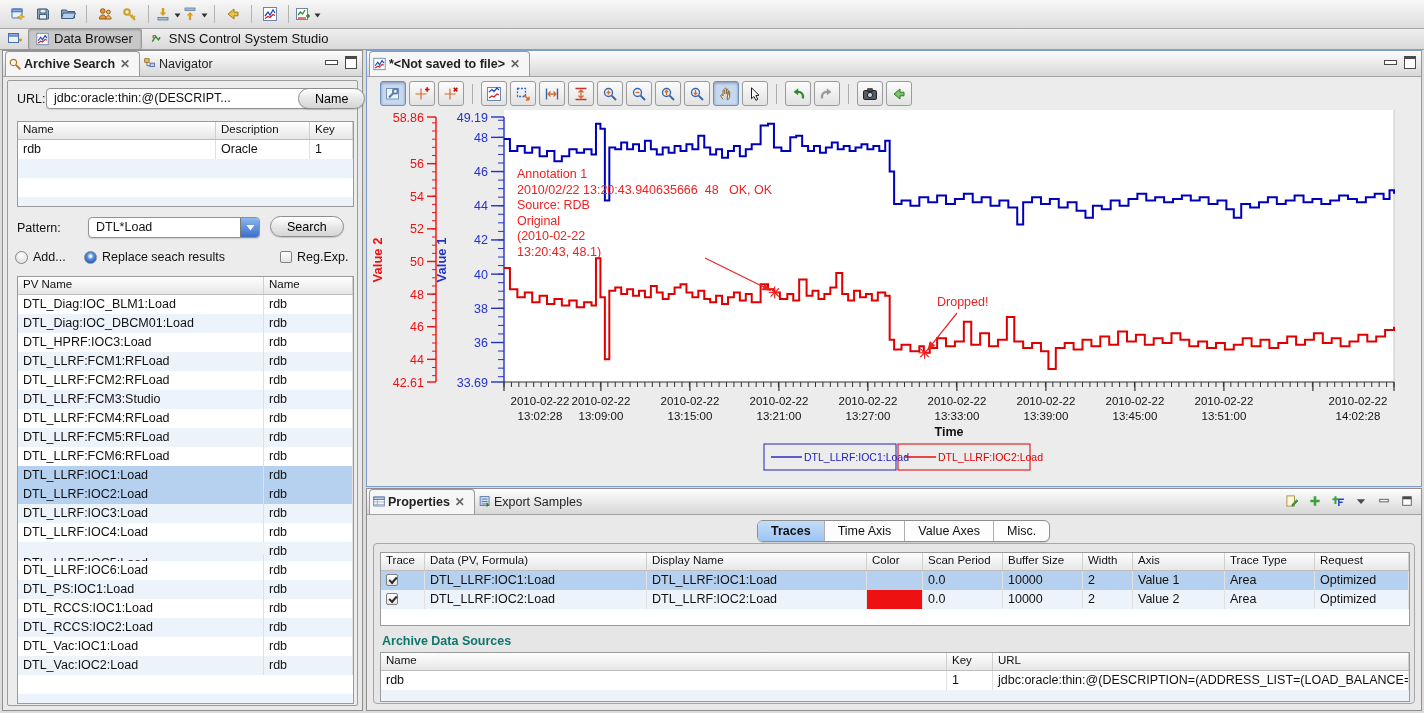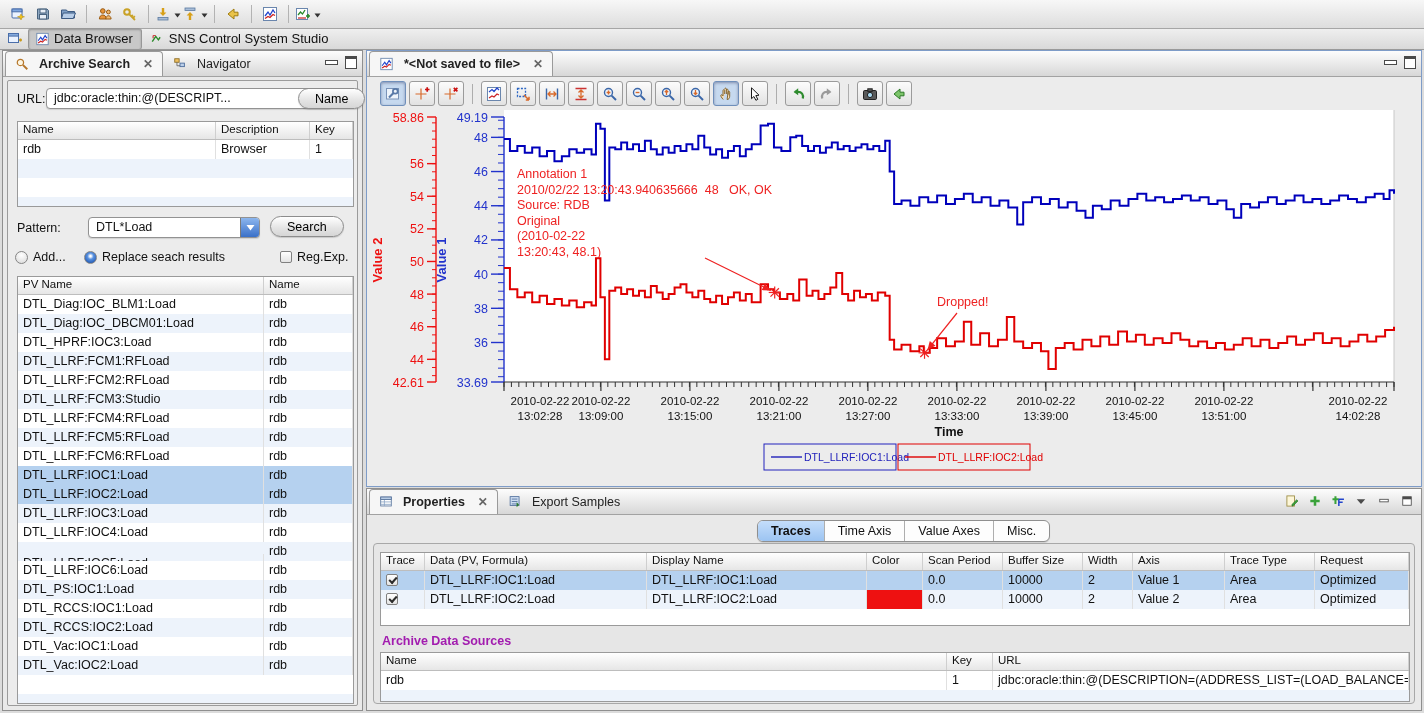--- a/index.html
+++ b/index.html
@@ -16,21 +16,21 @@
   .persp-bar{position:absolute;left:0;top:29px;width:1424px;height:21px;box-sizing:border-box;
     background:linear-gradient(#efefef,#d9d9d9);border-bottom:1px solid #9a9a9a;
     display:flex;align-items:center;padding-left:4px;gap:2px}
   .persp-tab{display:flex;align-items:center;gap:4px;padding:1px 8px 2px 6px;font-size:13px;border-radius:3px;height:17px}
   .persp-tab.active{background:#c8c8c8;border:1px solid #979797;box-shadow:inset 0 1px 2px rgba(0,0,0,.25)}
   .persp-btn{width:22px;height:19px;display:flex;align-items:center;justify-content:center}
   
   .vpanel{position:absolute;box-sizing:border-box;background:#e9e9e9;border:1px solid #8f8f8f}
   .vtabbar{height:25px;display:flex;align-items:flex-end;background:linear-gradient(#fdfdfd,#d7d7d7);
     border-bottom:1px solid #a2a2a2;padding-left:2px;position:relative}
-  .vtab{display:flex;align-items:center;gap:10px;padding:3px 9px 4px 9px;font-size:12.5px;
+  .vtab{display:flex;align-items:center;gap:2px;padding:3px 9px 4px 2px;font-size:12.5px;
     border:1px solid transparent;border-bottom:none;height:17px;color:#222}
   .vtab.active{background:#f6f6f6;border-color:#9a9a9a;border-radius:4px 4px 0 0;font-weight:bold}
   .vtab .closex{font-size:12px;color:#666;margin-left:3px;line-height:10px}
   .winctrls{position:absolute;right:5px;top:5px;display:flex;gap:7px;align-items:center}
   .winmin{width:11px;height:3px;border:1px solid #4a4a4a;background:#fff}
   .winmax{width:10px;height:9px;border:1px solid #4a4a4a;border-top:3px solid #4a4a4a;background:#fff}
   
   .aqua-btn{display:inline-flex;align-items:center;justify-content:center;height:21px;padding:0 16px;
     border:1px solid #8d8d8d;border-radius:11px;background:linear-gradient(#ffffff,#e3e3e3 60%,#d6d6d6);
     font-size:12.5px;box-shadow:0 1px 1px rgba(0,0,0,.15)}
@@ -72,21 +72,21 @@
   #chart-host{position:relative;width:1054px;height:376px}
   
   #props-panel{left:366px;top:488px;width:1056px;height:223px}
   .seg{position:absolute;display:flex;border:1px solid #8f8f8f;border-radius:6px;overflow:hidden;
     background:#fdfdfd;height:20px;box-shadow:0 1px 1px rgba(0,0,0,.12)}
   .seg-item{padding:2px 13px 16px 13px;font-size:12.5px;border-right:1px solid #aeaeae;line-height:17px;box-sizing:border-box}
   .seg-item:last-child{border-right:none}
   .seg-item.active{background:linear-gradient(#c4ddfa,#9cc4f2);font-weight:bold}
   .groupbox{position:absolute;left:6px;right:6px;top:54px;bottom:6px;border:1px solid #a8a8a8;
     border-radius:4px;background:#e6e6e6}
-  .section-label{position:absolute;font-size:12.5px;color:#a21caf}
+  .section-label{position:absolute;font-size:12.5px;color:#0f766e}
   .ptb-icons{position:absolute;right:6px;top:4px;display:flex;gap:6px;align-items:center}
   .color-cell{height:100%;box-sizing:border-box}
 </style>
 </head>
 <body>
 
 <div class="toolbar-main" id="main-toolbar">
     <div class="tbtn">
       <span style="display:flex">
         <svg width="16" height="16" viewBox="0 0 16 16">
@@ -254,21 +254,21 @@
     <button class="aqua-btn" style="position:absolute;left:290px;top:7px">Name</button>
 
     <div class="mtable" id="sources-table" style="left:9px;top:40px;width:337px;height:86px">
         <div class="mt-head">
           <div class="mt-th" style="width: 198px;">Name</div>
           <div class="mt-th" style="width: 94px;">Description</div>
           <div class="mt-th" style="width: auto; flex: 1 1 0%;">Key</div>
         </div>
         <div class="mt-row">
           <div class="mt-td" style="width: 198px;">rdb</div>
-          <div class="mt-td" style="width: 94px;">Browser</div>
+          <div class="mt-td" style="width: 94px;">Oracle</div>
           <div class="mt-td" style="width: auto; flex: 1 1 0%;">1</div>
         </div>
         <div class="mt-row stripe"></div>
         <div class="mt-row"></div>
         <div class="mt-row stripe"></div>
       </div>
 
     <span style="position:absolute;left:9px;top:140px;font-size:12.5px">Pattern:</span>
     <div class="combo" style="position:absolute;left:80px;top:136px;width:172px">
       <span class="val">DTL*Load</span>

